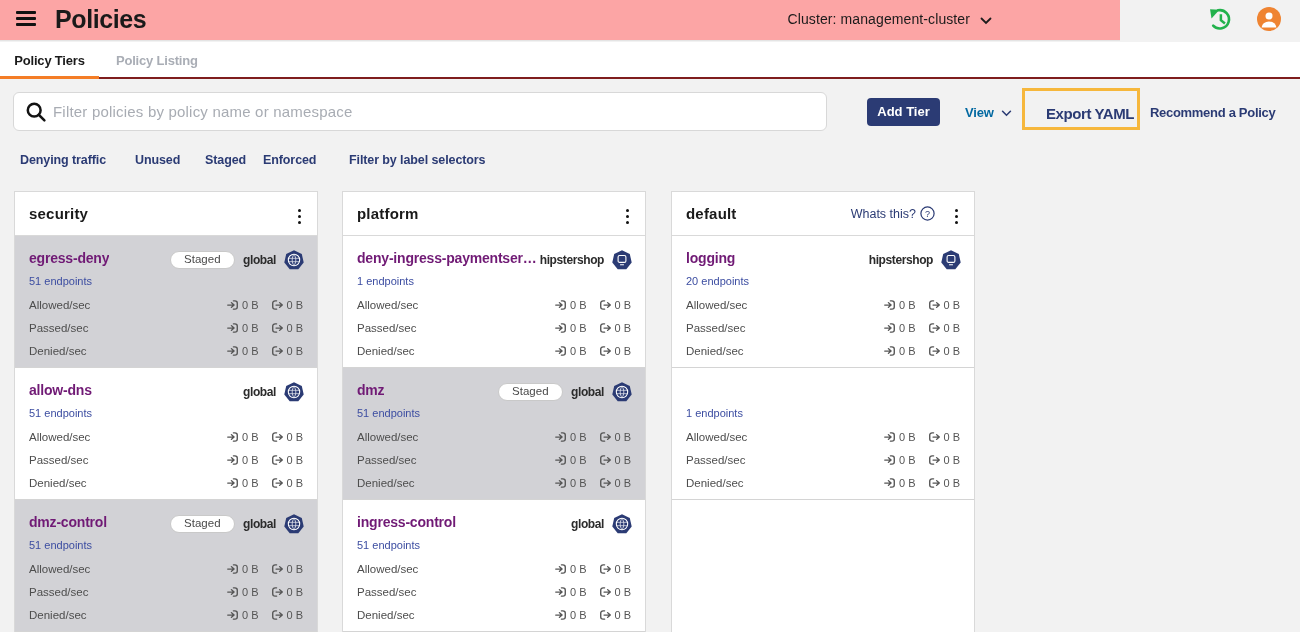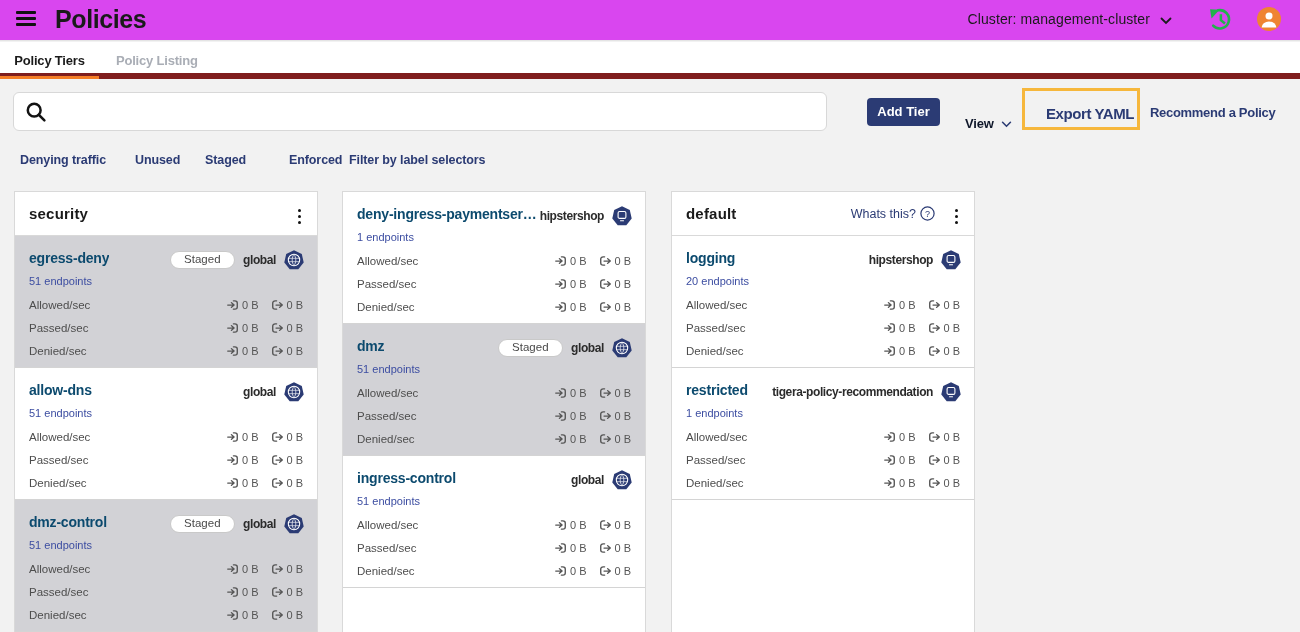--- a/index.html
+++ b/index.html
@@ -1,50 +1,50 @@
 <!DOCTYPE html>
 <html><head>
 <meta charset="utf-8">
 <style>
 * { margin:0; padding:0; box-sizing:border-box; }
 html,body { width:1300px; height:632px; overflow:hidden; }
 body { font-family:"Liberation Sans", sans-serif; background:#f2f2f2; position:relative; }
-.header { position:absolute; left:0; top:0; width:1300px; height:41px; background:#d946ef; border-bottom:1px solid #e4e4e4; }
+.header { position:absolute; left:0; top:0; width:1120px; height:41px; background:#fca5a5; border-bottom:1px solid #e4e4e4; }
 .burger { position:absolute; left:16px; top:11px; width:20px; height:15px; display:flex; flex-direction:column; justify-content:space-between; }
 .burger span { display:block; height:2.6px; background:#111; border-radius:1px; }
 .h-title { position:absolute; left:55px; top:5px; font-size:25px; font-weight:bold; color:#1a1a1a; letter-spacing:-0.4px; }
 .cluster { position:absolute; right:128px; top:11px; font-size:14px; color:#1b1b1b; letter-spacing:0.1px; }
 .cluster svg { margin-left:10px; vertical-align:-1px; }
 .hist { position:absolute; left:1209px; top:7px; }
 .avatar { position:absolute; left:1257px; top:7px; width:24px; height:24px; }
-.tabs { position:absolute; left:0; top:42px; width:1300px; height:37px; background:#fff; border-bottom:6px solid #7f1d1d; }
+.tabs { position:absolute; left:0; top:42px; width:1300px; height:37px; background:#fff; border-bottom:2px solid #7f1d1d; }
 .tab1 { position:absolute; left:0; top:0; width:99px; height:37px; text-align:center; line-height:37px; font-size:13px; letter-spacing:-0.2px; font-weight:bold; color:#1a1a1a; border-bottom:3px solid #f47d26; }
 .tab2 { position:absolute; left:116px; top:0; height:37px; line-height:37px; font-size:13px; letter-spacing:-0.2px; font-weight:bold; color:#a9adb5; }
 .search { position:absolute; left:13px; top:92px; width:814px; height:39px; background:#fff; border:1px solid #d8d8d8; border-radius:6px; }
 .search svg { position:absolute; left:11px; top:8px; }
 .search .ph { position:absolute; left:39px; top:10px; font-size:15px; color:#a8acb3; letter-spacing:0.2px; }
 .addtier { position:absolute; left:867px; top:98px; width:73px; height:28px; background:#2b3b74; color:#fff; border-radius:4px; font-size:13px; font-weight:bold; text-align:center; line-height:28px; letter-spacing:0; }
-.viewbtn { position:absolute; left:965px; top:116px; font-size:13px; letter-spacing:-0.2px; font-weight:bold; color:#0f172a; }
+.viewbtn { position:absolute; left:965px; top:105px; font-size:13px; letter-spacing:-0.2px; font-weight:bold; color:#0369a1; }
 .viewbtn svg { margin-left:7px; }
 .exportframe { position:absolute; left:1022px; top:88px; width:118px; height:42px; border:3px solid #f6b73c; }
 .exportbtn { position:absolute; left:1046px; top:105px; font-size:15px; letter-spacing:-0.4px; font-weight:bold; color:#2b3b74; }
 .recbtn { position:absolute; left:1150px; top:105px; font-size:13px; letter-spacing:-0.3px; font-weight:bold; color:#2b3b74; }
 .filters { position:absolute; left:20px; top:153px; height:16px; }
 .filters span { position:absolute; top:0; white-space:nowrap; font-size:12.5px; letter-spacing:-0.1px; font-weight:bold; color:#2b3b74; }
 .col { position:absolute; top:191px; width:304px; background:#fff; border:1px solid #d9d9d9; }
 .colhead { height:44px; position:relative; border-bottom:1px solid #d9d9d9; }
 .colhead .ct { position:absolute; left:14px; top:13px; font-size:15px; font-weight:bold; color:#1a1a1a; letter-spacing:0.2px; }
 .kebab { position:absolute; right:7.5px; top:17px; width:18px; height:16px; }
 .kebab i { position:absolute; left:6px; width:3.4px; height:3.4px; border-radius:50%; background:#111; }
 .whats { position:absolute; right:39px; top:14px; font-size:12.5px; color:#2b3b74; }
 .whats svg { vertical-align:-3px; margin-left:4px; }
 .card { position:relative; height:132px; border-bottom:1px solid #d4d4d4; background:#fff; }
 .card.staged { background:#d2d2d6; }
 .card .r1 { position:absolute; left:14px; right:13px; top:13px; height:20px; }
-.card .t { position:absolute; left:0; top:1px; font-size:14px; font-weight:bold; color:#0c4a6e; letter-spacing:-0.2px; white-space:nowrap; overflow:hidden; text-overflow:ellipsis; }
+.card .t { position:absolute; left:0; top:1px; font-size:14px; font-weight:bold; color:#701a75; letter-spacing:-0.2px; white-space:nowrap; overflow:hidden; text-overflow:ellipsis; }
 .card .right { position:absolute; right:0; top:1px; display:flex; align-items:center; gap:8px; }
 .pill { display:inline-block; background:#fff; border:1px solid #c9c9c9; border-radius:999px; font-size:11.5px; color:#4a4a4a; padding:0 13.5px; line-height:15.5px; }
 .scope { font-size:12px; font-weight:bold; color:#2b2b2b; letter-spacing:-0.4px; }
 .ep { position:absolute; left:14px; top:39px; font-size:11px; color:#3c4da1; letter-spacing:0; }
 .statrow { position:absolute; left:14px; right:14px; height:16px; }
 .statrow .lbl { position:absolute; left:0; top:1px; font-size:11.5px; color:#4d4d4d; letter-spacing:0; }
 .statrow .nums { position:absolute; right:0; top:0; display:flex; align-items:flex-start; color:#555; font-size:11px; line-height:11px; }
 .nums svg { margin-right:3.5px; margin-top:1.5px; }
 .nums .v2 { margin-top:1.5px; }
 .nums .v1 { margin-right:13.5px; margin-top:1.5px; }
@@ -106,33 +106,34 @@
 </div>
 <div class="tabs">
   <div class="tab1">Policy Tiers</div>
   <div class="tab2">Policy Listing</div>
 </div>
 <div class="search">
   <svg width="22" height="22" viewBox="0 0 22 22" fill="none" stroke="#131313" stroke-width="2.5" stroke-linecap="round">
       <circle cx="9.2" cy="9.2" r="6.4"></circle>
       <path d="M14 14 L19.4 19.4"></path>
     </svg>
+  <div class="ph">Filter policies by policy name or namespace</div>
 </div>
 <div class="addtier">Add Tier</div>
 <div class="viewbtn">View<svg width="11" height="7" viewBox="0 0 12 8">
       <path d="M1.5 1.5 L6 6 L10.5 1.5" fill="none" stroke="#2b3b74" stroke-width="1.8" stroke-linecap="round"></path>
     </svg></div>
 <div class="exportframe"></div>
 <div class="exportbtn">Export YAML</div>
 <div class="recbtn">Recommend a Policy</div>
 <div class="filters">
   <span style="left:0">Denying traffic</span>
   <span style="left:115px">Unused</span>
   <span style="left:185px">Staged</span>
-  <span style="left:269px">Enforced</span>
+  <span style="left:243px">Enforced</span>
   <span style="left:329px">Filter by label selectors</span>
 </div>
 <div class="col" style="left:14px; min-height:445px;">
 <div class="colhead">
       <span class="ct">security</span>
       <div class="kebab">
         <i style="top:0"></i>
         <i style="top:5.8px"></i>
         <i style="top:11.6px"></i>
       </div>
@@ -287,20 +288,28 @@
           <span class="v1">0 B</span>
           <svg width="11" height="10" viewBox="0 0 12 12" preserveAspectRatio="none">
             <use href="#oa"></use>
           </svg>
           <span class="v2">0 B</span>
         </span>
       </div>
 </div>
 </div>
 <div class="col" style="left:342px; min-height:445px;">
+<div class="colhead">
+      <span class="ct">platform</span>
+      <div class="kebab">
+        <i style="top:0"></i>
+        <i style="top:5.8px"></i>
+        <i style="top:11.6px"></i>
+      </div>
+    </div>
 <div class="card">
 <div class="r1">
         <span class="t" style="max-width:182px">deny-ingress-paymentservice</span>
         <span class="right">
           <span class="scope">hipstershop</span>
           <svg width="20" height="20" viewBox="0 0 20 20">
             <use href="#ni"></use>
           </svg>
         </span>
       </div>
@@ -507,29 +516,20 @@
           </svg>
           <span class="v1">0 B</span>
           <svg width="11" height="10" viewBox="0 0 12 12" preserveAspectRatio="none">
             <use href="#oa"></use>
           </svg>
           <span class="v2">0 B</span>
         </span>
       </div>
 </div>
 <div class="card">
-<div class="r1">
-        <span class="t">restricted</span>
-        <span class="right">
-          <span class="scope">tigera-policy-recommendation</span>
-          <svg width="20" height="20" viewBox="0 0 20 20">
-            <use href="#ni"></use>
-          </svg>
-        </span>
-      </div>
 <div class="ep">1 endpoints</div>
 <div class="statrow" style="top:62px">
         <span class="lbl">Allowed/sec</span>
         <span class="nums">
           <svg width="11" height="10" viewBox="0 0 12 12" preserveAspectRatio="none">
             <use href="#ia"></use>
           </svg>
           <span class="v1">0 B</span>
           <svg width="11" height="10" viewBox="0 0 12 12" preserveAspectRatio="none">
             <use href="#oa"></use>

